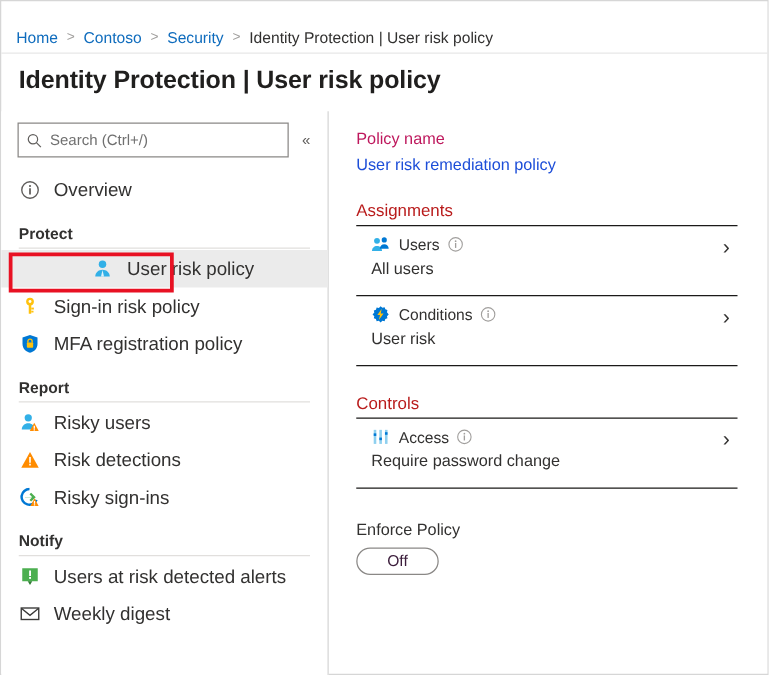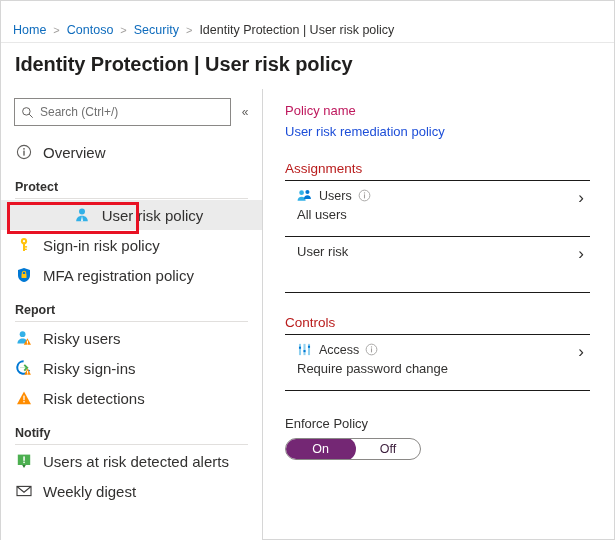--- a/index.html
+++ b/index.html
@@ -366,39 +366,39 @@
             <rect x="10.9" y="10.6" width="1.05" height="2.4" fill="#ffffff"></rect>
             <rect x="10.9" y="13.4" width="1.05" height="1.05" fill="#ffffff"></rect>
           </svg>
         </span>
         <span>Risky users</span>
       </div>
 
       <div class="nav-item">
         <span class="nv-ico">
           <svg width="16" height="16" viewBox="0 0 16 16">
+            <path d="M8 1.6l7 12.6H1z" fill="#ff8c00"></path>
+            <rect x="7.35" y="5.6" width="1.3" height="4.6" fill="#ffffff"></rect>
+            <rect x="7.35" y="11" width="1.3" height="1.4" fill="#ffffff"></rect>
+          </svg>
+        </span>
+        <span>Risk detections</span>
+      </div>
+
+      <div class="nav-item">
+        <span class="nv-ico">
+          <svg width="16" height="16" viewBox="0 0 16 16">
             <path d="M7.6 1.3a6.2 6.2 0 1 0 5.6 8.6" fill="none" stroke="#0078d4" stroke-width="2"></path>
             <path d="M4 7.6h5.6l-2-2.2 1.3-1.2 3.7 3.5-3.7 3.5-1.3-1.2 2-2.2H4z" fill="#4caf50"></path>
             <path d="M11.6 8.6l3.3 6.1H8.3z" fill="#ff8c00"></path>
             <rect x="11.1" y="10.8" width="1" height="2.2" fill="#ffffff"></rect>
             <rect x="11.1" y="13.4" width="1" height="1" fill="#ffffff"></rect>
           </svg>
         </span>
         <span>Risky sign-ins</span>
-      </div>
-
-      <div class="nav-item">
-        <span class="nv-ico">
-          <svg width="16" height="16" viewBox="0 0 16 16">
-            <path d="M8 1.6l7 12.6H1z" fill="#ff8c00"></path>
-            <rect x="7.35" y="5.6" width="1.3" height="4.6" fill="#ffffff"></rect>
-            <rect x="7.35" y="11" width="1.3" height="1.4" fill="#ffffff"></rect>
-          </svg>
-        </span>
-        <span>Risk detections</span>
       </div>
 
       <div class="nav-section">Notify</div>
       <div class="nav-divider"></div>
 
       <div class="nav-item">
         <span class="nv-ico">
           <svg width="16" height="16" viewBox="0 0 16 16">
             <rect x="1.8" y="1.6" width="12.4" height="10.4" fill="#4caf50"></rect>
             <rect x="7.3" y="3.4" width="1.5" height="4.4" fill="#ffffff"></rect>
@@ -450,20 +450,36 @@
               </svg>
             </span>
           </div>
           <div class="row-sub">All users</div>
         </div>
         <div class="row-chev">›</div>
       </div>
 
       <div class="row">
         <div class="row-main">
+          <div class="row-top">
+            <span class="row-ico">
+              <svg width="15" height="15" viewBox="0 0 16 16">
+                <path d="M8 1.1l1.5 1.2 1.9-.4.6 1.8 1.8.6-.4 1.9L14.9 8l-1.5 1.5.4 1.9-1.8.6-.6 1.8-1.9-.4L8 14.9l-1.5-1.5-1.9.4-.6-1.8-1.8-.6.4-1.9L1.1 8l1.5-1.5-.4-1.9 1.8-.6.6-1.8 1.9.4z" fill="#0078d4"></path>
+                <path d="M8.9 3.2L5.2 8.6h2.3l-1 4.3 4-5.6H8.1z" fill="#ffc20e"></path>
+              </svg>
+            </span>
+            <span class="row-title">Conditions</span>
+            <span class="info-i">
+              <svg width="13" height="13" viewBox="0 0 16 16">
+                <circle cx="8" cy="8" r="6.6" fill="none" stroke="#a19f9d" stroke-width="1.1"></circle>
+                <circle cx="8" cy="4.8" r="0.85" fill="#a19f9d"></circle>
+                <rect x="7.35" y="6.6" width="1.3" height="4.9" fill="#a19f9d"></rect>
+              </svg>
+            </span>
+          </div>
           <div class="row-sub">User risk</div>
         </div>
         <div class="row-chev">›</div>
       </div>
 
       <div class="sec-head">Controls</div>
       <div class="rule-dark"></div>
 
       <div class="row">
         <div class="row-main">
@@ -488,20 +504,19 @@
             </span>
           </div>
           <div class="row-sub">Require password change</div>
         </div>
         <div class="row-chev">›</div>
       </div>
 
       <div class="enforce-wrap">
         <div class="enforce-label">Enforce Policy</div>
         <div class="toggle">
-          <div class="seg on">On</div>
           <div class="seg off">Off</div>
         </div>
       </div>
 
     </div>
   </div>
 </div>
 
 </body></html>

